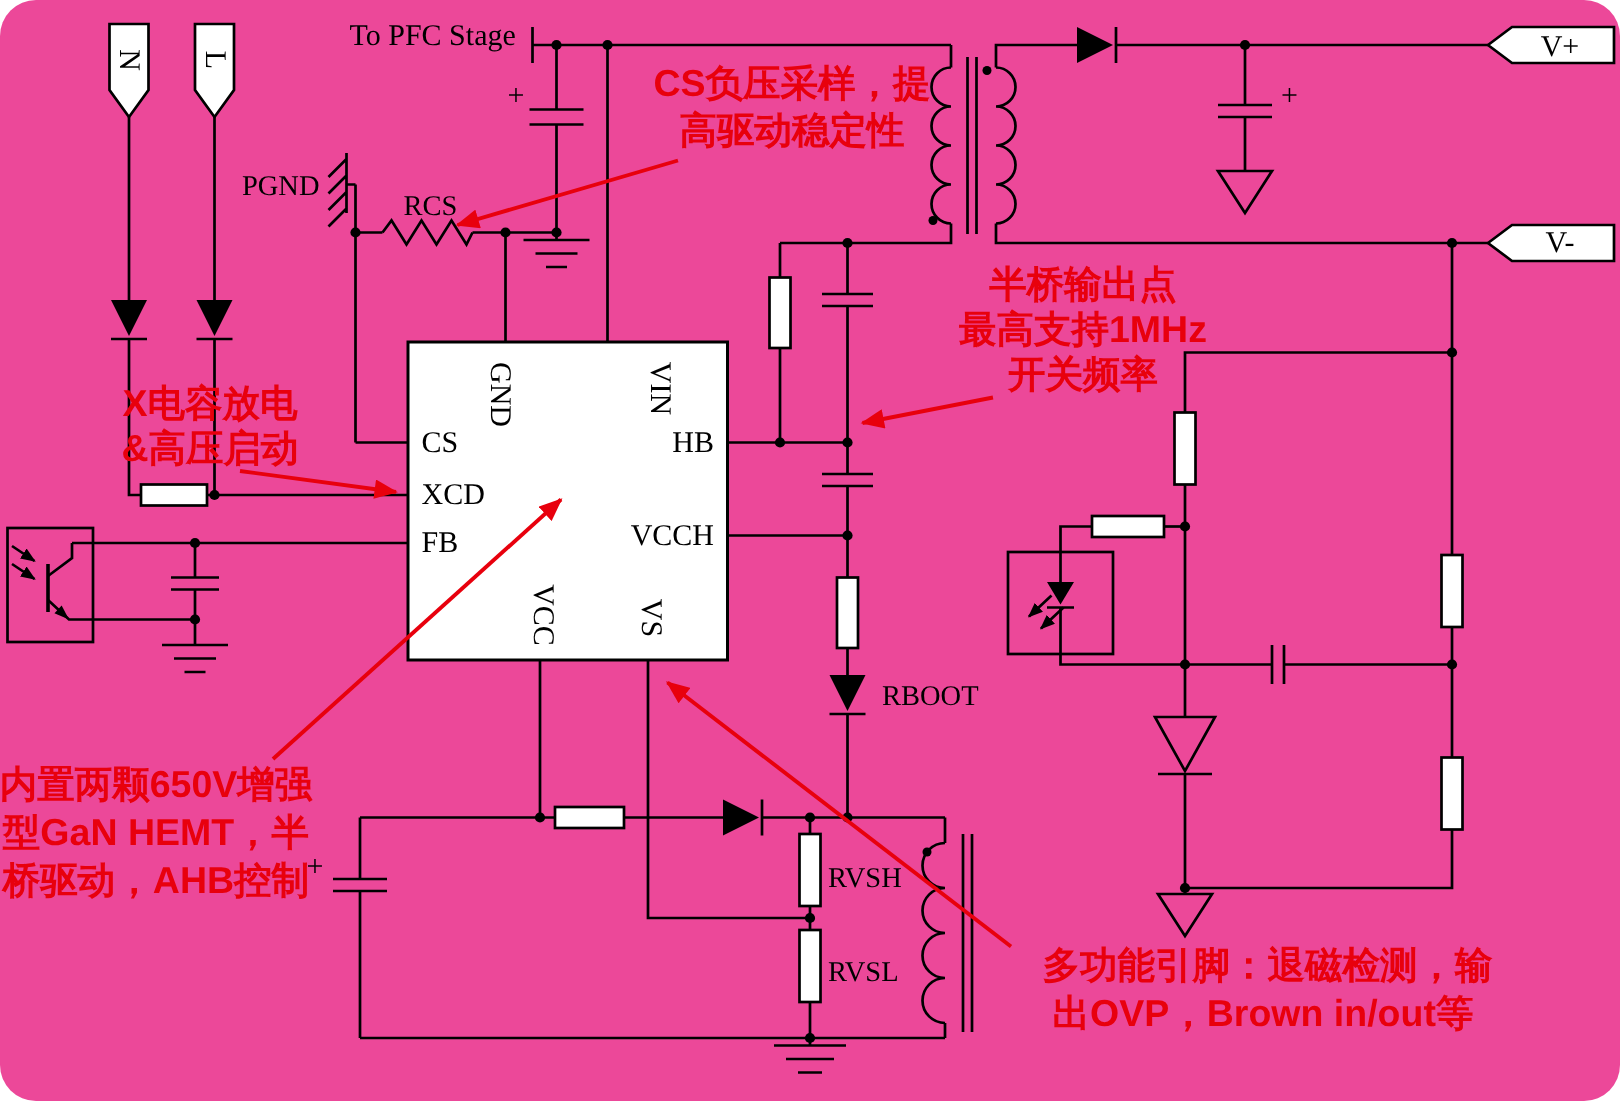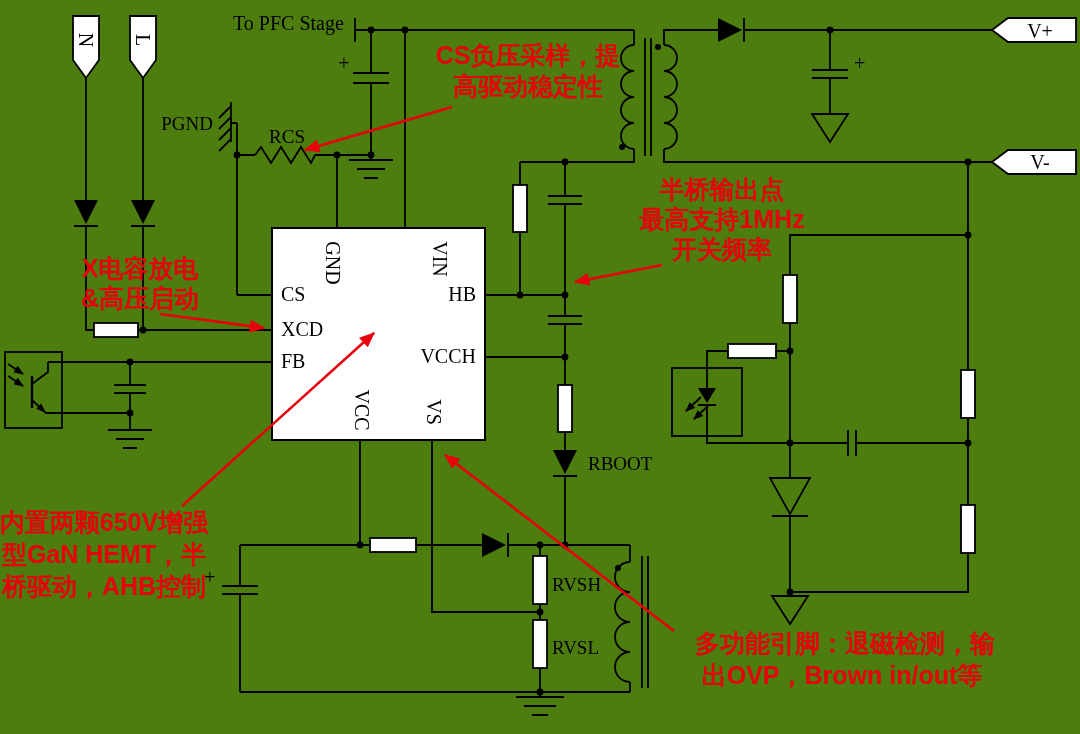--- a/index.html
+++ b/index.html
@@ -1,17 +1,17 @@
 <!DOCTYPE html>
 <html><head>
 <meta charset="utf-8">
 <style>
   * { box-sizing: border-box; }
   html,body { margin:0; padding:0; background:#ffffff; }
-  .stage { position:relative; width:1080px; height:734px; background:#4d7c0f; overflow:hidden; }
+  .stage { position:relative; width:1080px; height:734px; background:#ec4899; overflow:hidden;border-radius:24px; }
   svg { display:block; }
   .w    { stroke:#000; stroke-width:1.8; fill:none; }
   .w2   { stroke:#000; stroke-width:2.4; fill:none; }
   .comp { stroke:#000; stroke-width:1.8; fill:#ffffff; }
   .compn{ stroke:#000; stroke-width:1.8; fill:none; }
   .blk  { fill:#000; stroke:none; }
   .dot  { fill:#000; stroke:none; }
   .lbl  { font-family:"Liberation Serif","DejaVu Serif",serif; font-size:20px; fill:#000; }
   .lbls { font-family:"Liberation Serif","DejaVu Serif",serif; font-size:19px; fill:#000; }
   .pin  { font-family:"Liberation Serif","DejaVu Serif",serif; font-size:20px; fill:#000; }

